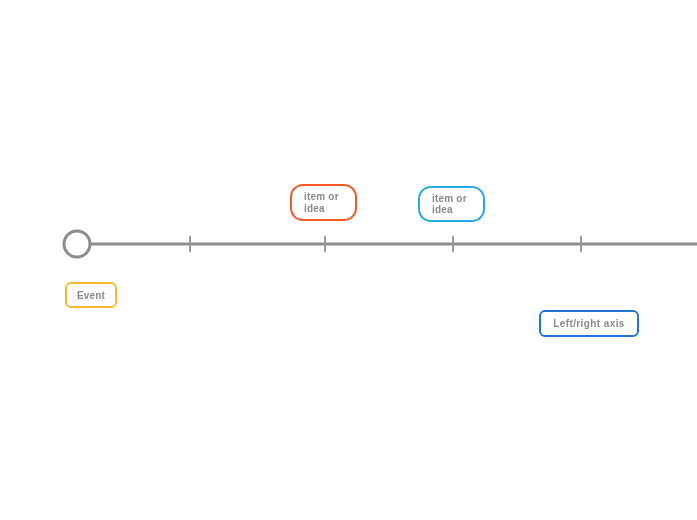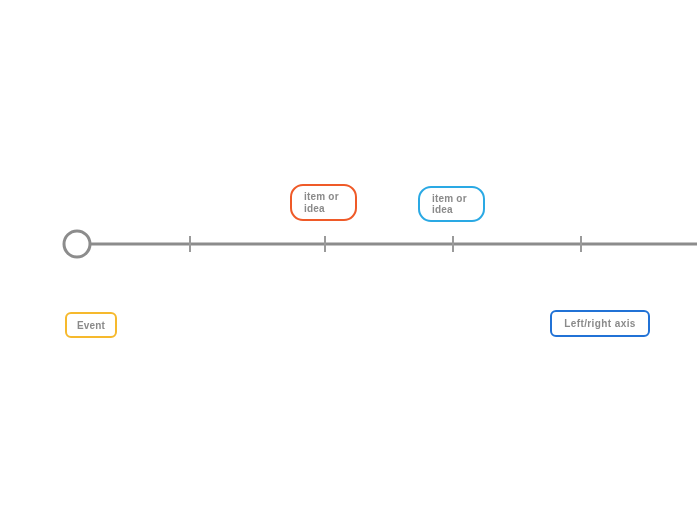--- a/index.html
+++ b/index.html
@@ -60,31 +60,31 @@
     width: 67px;
     height: 36px;
     border-color: #2aa9e4;
     padding: 0 0 0 12px;
     font-size: 10px;
     line-height: 11.5px;
   }
 
   .box-event {
     left: 65px;
-    top: 312px;
+    top: 282px;
     width: 52px;
     height: 26px;
     border-color: #f6b92d;
     border-radius: 6px;
     justify-content: center;
     font-size: 10px;
   }
 
   .box-axis-label {
-    left: 550px;
+    left: 539px;
     top: 310px;
     width: 100px;
     height: 27px;
     border-color: #2172d6;
     border-radius: 6px;
     justify-content: center;
     font-size: 10px;
     letter-spacing: 0.4px;
   }
 </style>

